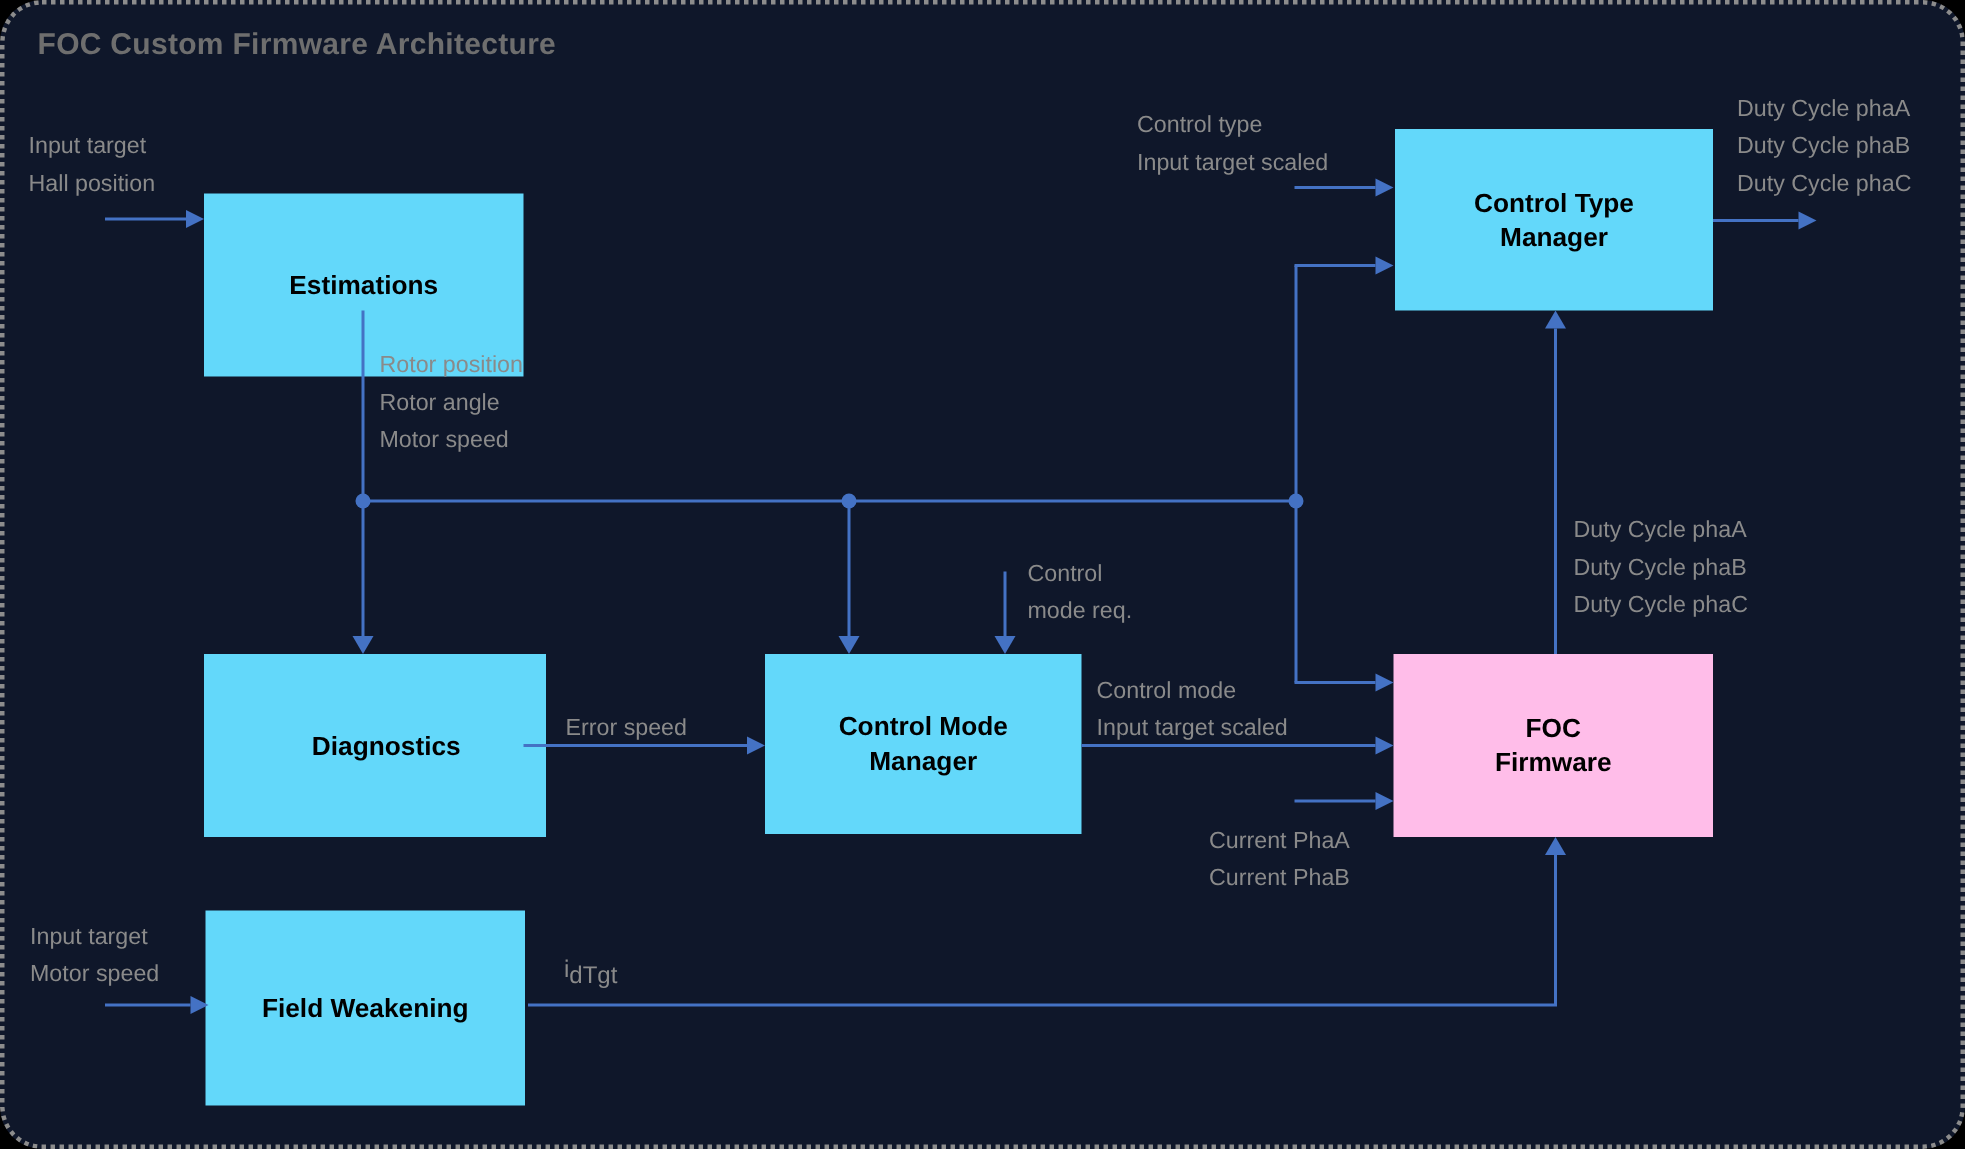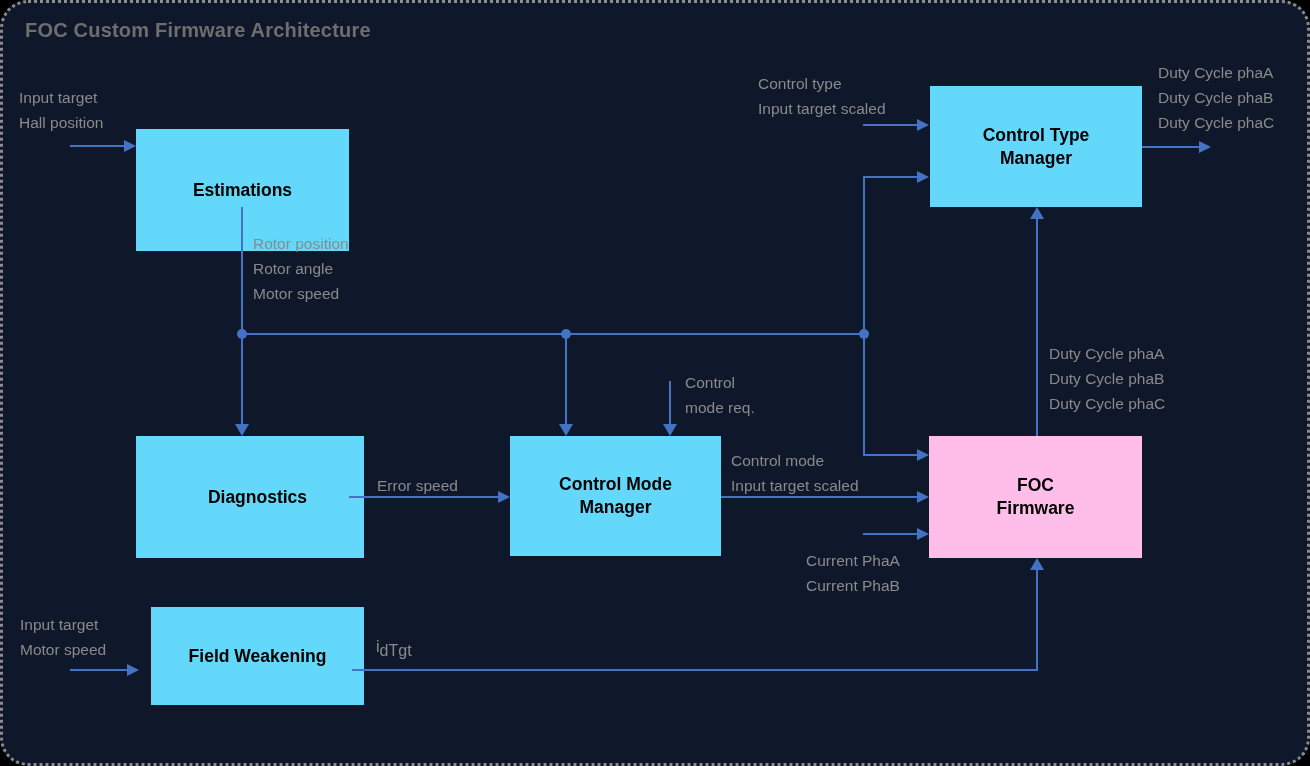--- a/index.html
+++ b/index.html
@@ -68,21 +68,21 @@
     </span>
   </div>
 
   <div class="box pink" style="left:926px;top:433px;width:213px;height:122px;">
     <span>
       <span style="display:block">FOC</span>
       <span style="display:block">Firmware</span>
     </span>
   </div>
 
-  <div class="box cyan" style="left:148px;top:604px;width:213px;height:98px;">
+  <div class="box cyan" style="left:134px;top:604px;width:213px;height:130px;">
     <span>Field Weakening</span>
   </div>
 
   <div class="line" style="left:67px;top:142px;width:54px;height:2px;"></div>
   <div class="line" style="left:238px;top:204px;width:2px;height:128px;"></div>
   <div class="line" style="left:238px;top:330px;width:624px;height:2px;"></div>
   <div class="line" style="left:238px;top:330px;width:2px;height:91px;"></div>
   <div class="line" style="left:562px;top:330px;width:2px;height:91px;"></div>
   <div class="line" style="left:860px;top:174px;width:2px;height:158px;"></div>
   <div class="line" style="left:860px;top:173px;width:54px;height:2px;"></div>

